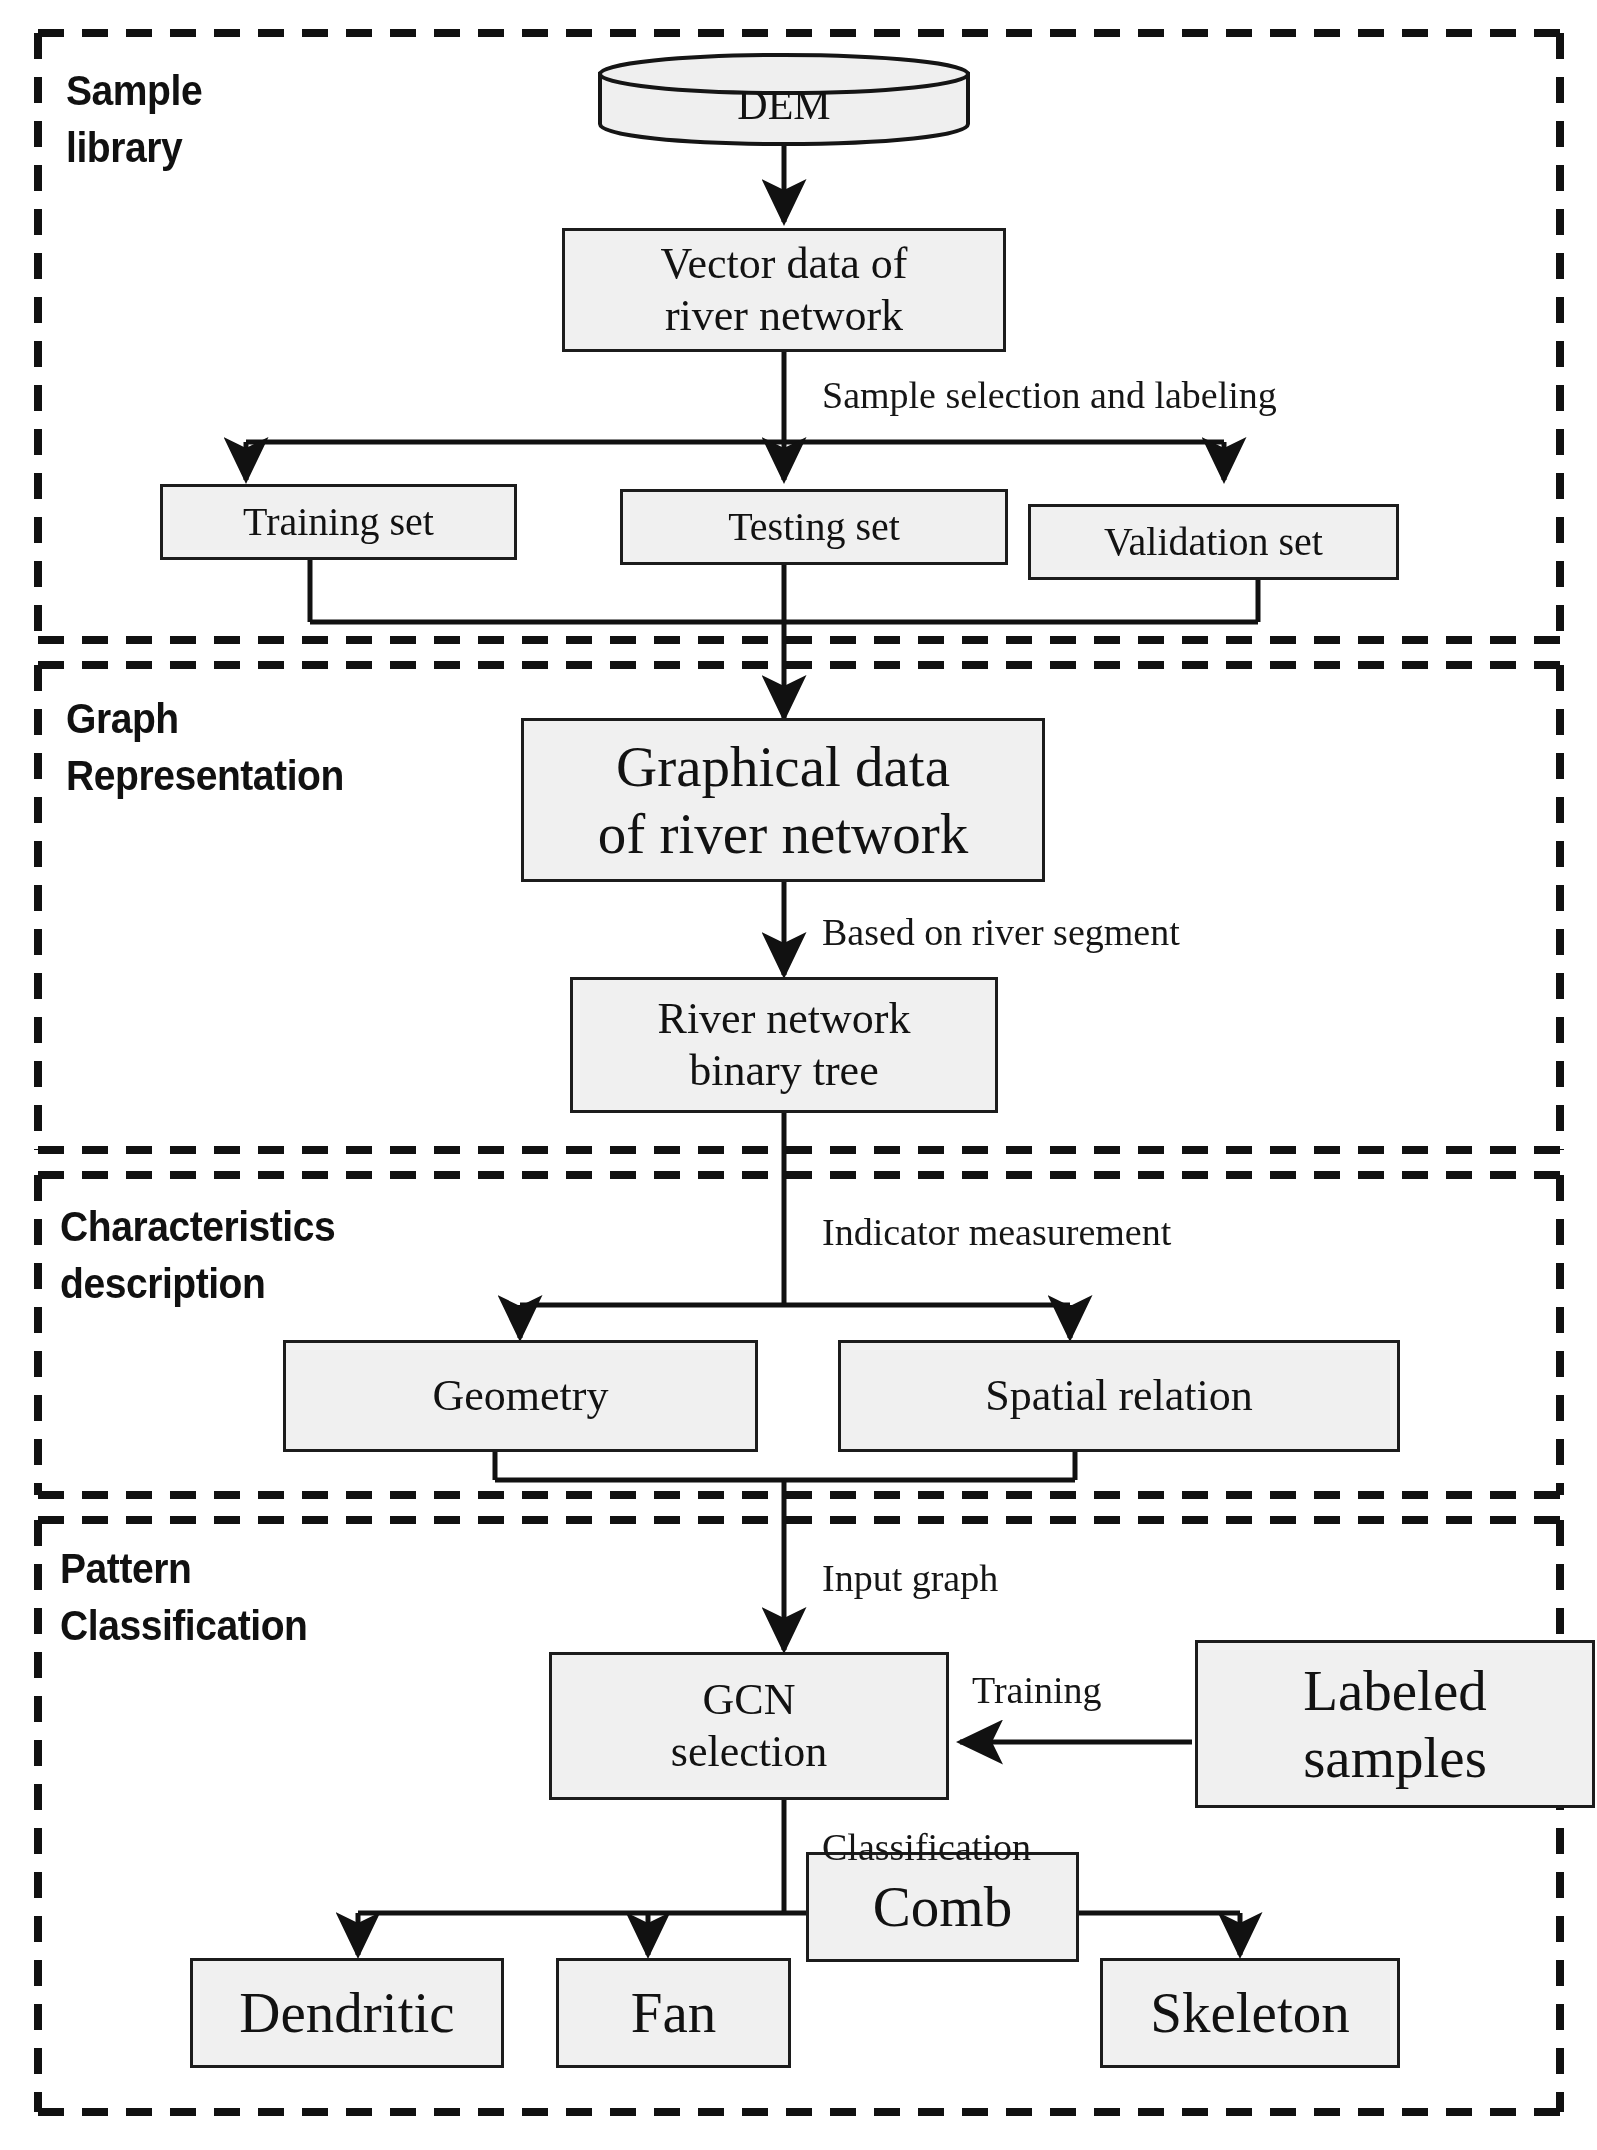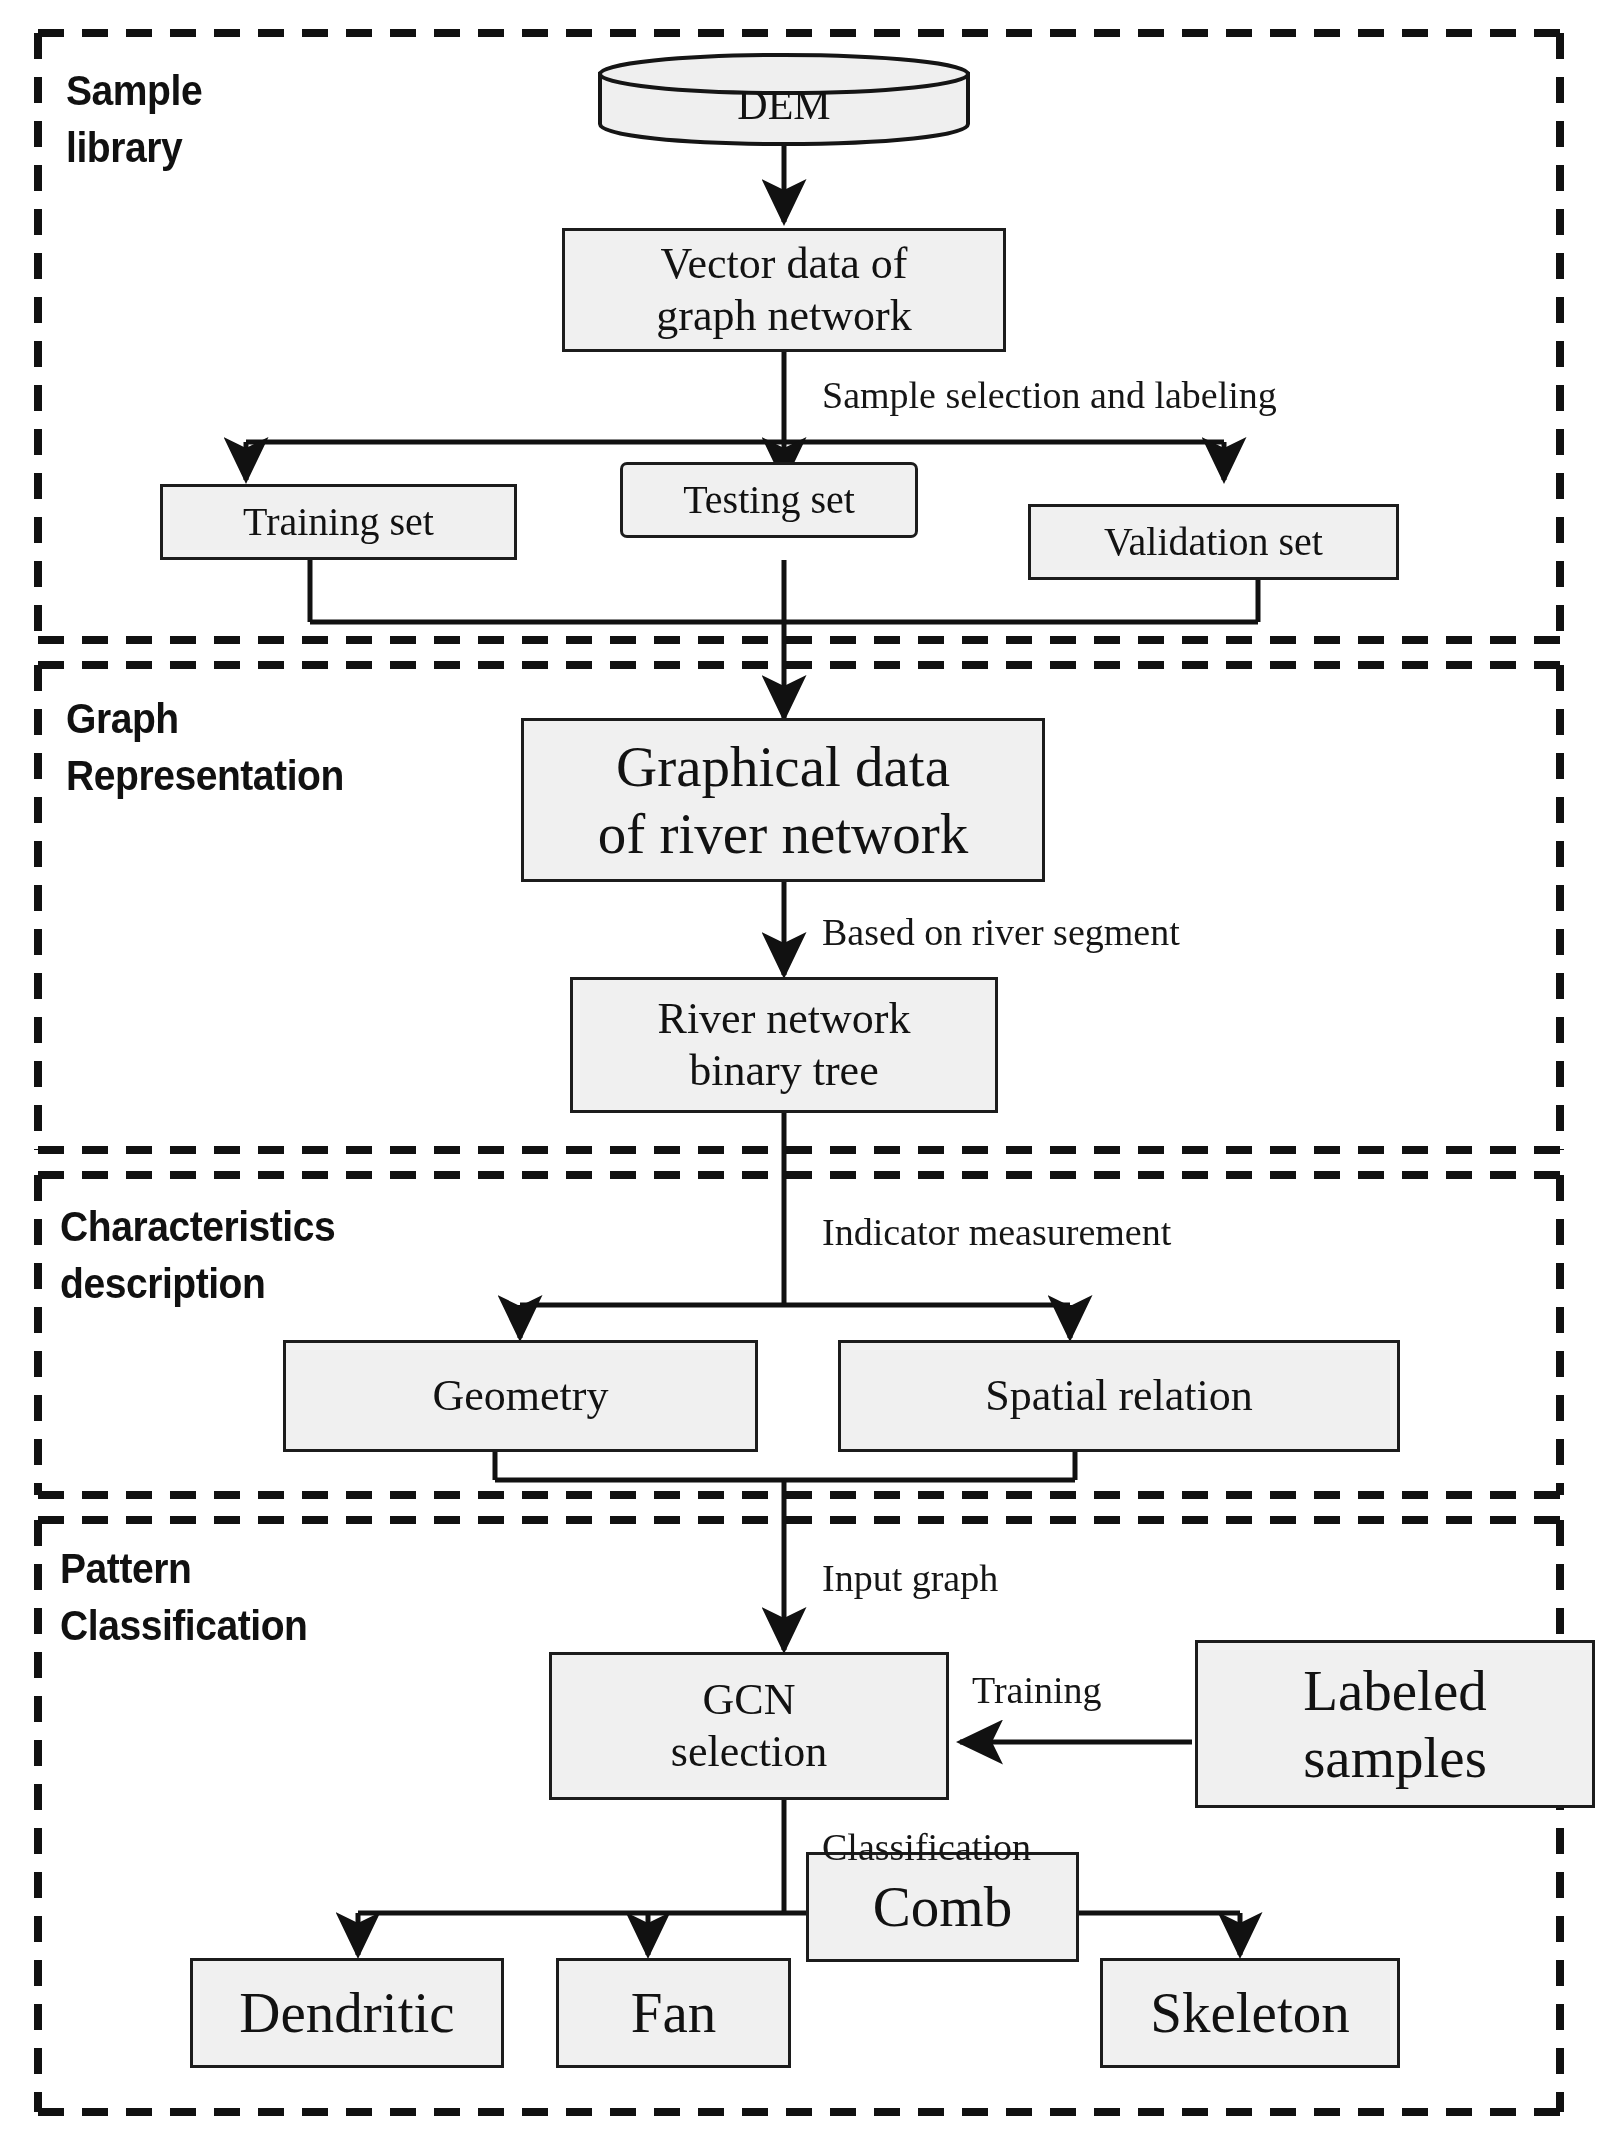--- a/index.html
+++ b/index.html
@@ -181,25 +181,25 @@
   <div class="section-label" style="left:66px; top:690px;">Graph
 Representation</div>
 
   <div class="section-label" style="left:60px; top:1198px;">Characteristics
 description</div>
 
   <div class="section-label" style="left:60px; top:1540px;">Pattern
 Classification</div>
 
   <div class="node node-md" style="left:562px; top:228px; width:444px; height:124px;">Vector data of
-graph network</div>
+river network</div>
 
   <div class="node node-sm" style="left:160px; top:484px; width:357px; height:76px;">Training set</div>
 
-  <div class="node node-sm" style="left:620px; top:462px; width:298px; height:76px;border-radius:7px;">Testing set</div>
+  <div class="node node-sm" style="left:620px; top:489px; width:388px; height:76px;">Testing set</div>
 
   <div class="node node-sm" style="left:1028px; top:484px; width:371px; height:76px;margin-top:20px;">Validation set</div>
 
   <div class="node node-lg" style="left:521px; top:718px; width:524px; height:164px;">Graphical data
 of river network</div>
 
   <div class="node node-md" style="left:570px; top:977px; width:428px; height:136px;">River network
 binary tree</div>
 
   <div class="node node-md" style="left:283px; top:1340px; width:475px; height:112px;">Geometry</div>

